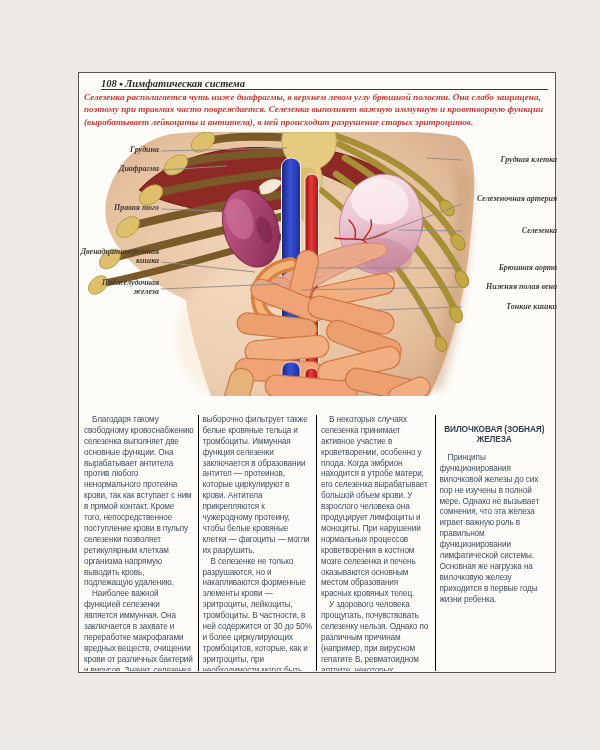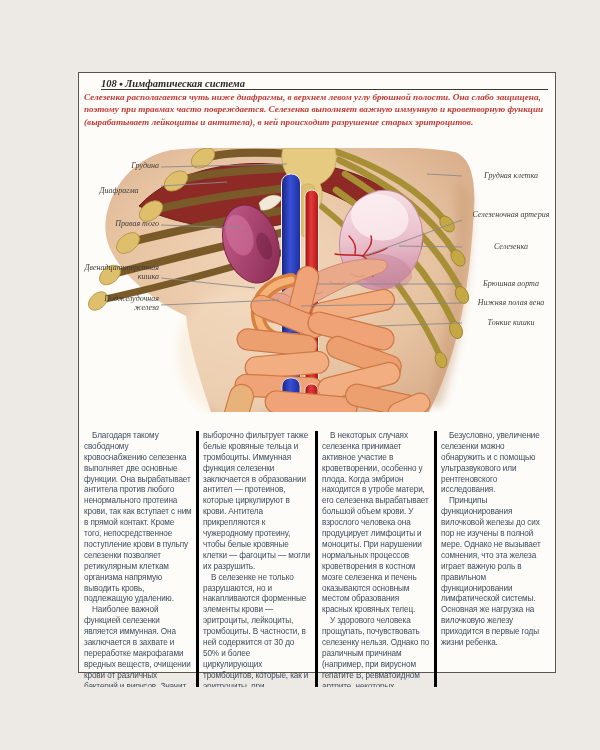--- a/index.html
+++ b/index.html
@@ -11,30 +11,30 @@
   .hdr{margin:5px 20px 0 22px;padding-bottom:0;border-bottom:1.2px solid #3c3a36;
        font-family:Liberation Serif, serif;font-style:italic;font-size:10.5px;color:#2c2a26;
        width:447px;}
   .hdr .num{font-weight:bold;}
   .hdr .bullet{font-style:normal;font-size:7px;vertical-align:1px;padding:0 2px;}
   .hdr .ttl{font-weight:bold;}
   
   .intro{margin:1px 8px 0 5px;font-family:"Liberation Serif",serif;font-style:italic;font-weight:bold;
          font-size:9.2px;line-height:12.3px;color:#c23a35;}
   
-  .figure{position:relative;width:478px;height:276px;margin-top:20px;}
+  .figure{position:relative;width:478px;height:276px;margin-top:4px;font-weight:bold;}
   .figure svg{position:absolute;left:0;top:0;}
   .lbl{position:absolute;font-family:"Liberation Serif",serif;font-style:italic;font-size:8px;
        line-height:9.5px;color:#3e3c38;}
   .lbl.l{left:0;width:80px;text-align:right;}
-  .lbl.r{left:386px;width:92px;text-align:center;}
+  .lbl.r{left:386px;width:92px;text-align:right;}
   
   .columns{display:flex;margin:7px 6px 0 5px;height:256px;overflow:hidden;}
   .col{flex:1 1 0;font-size:8.2px;line-height:10.9px;color:#3f4e5e;letter-spacing:-0.12px;
-       padding-right:4px;margin-right:4px;border-right:3px solid #000000;overflow:hidden;}
+       padding-right:4px;margin-right:4px;border-right:1px solid #000000;overflow:hidden;}
   .col:last-child{border-right:none;margin-right:0;padding-right:0;}
   .col p{margin:0;text-indent:8px;}
   .col p.noindent{text-indent:0;}
   .col h3{margin:9px 0 8px 0;font-size:8.3px;line-height:10.5px;text-align:center;color:#33424f;
           font-weight:bold;}
 </style>
 </head>
 <body>
 
 <div class="canvas">
@@ -186,21 +186,21 @@
           <line x1="348" y1="26" x2="383" y2="28"></line>
           <line x1="285" y1="108" x2="383" y2="72"></line>
           <line x1="320" y1="98" x2="383" y2="99"></line>
           <line x1="237" y1="136" x2="383" y2="136"></line>
           <line x1="222" y1="158" x2="383" y2="155"></line>
           <line x1="298" y1="178" x2="383" y2="175"></line>
         </g>
       </svg>
 
       <div class="lbl l" style="top:13px;">Грудина</div>
-      <div class="lbl l" style="top:38px;text-align:center;">Диафрагма</div>
+      <div class="lbl l" style="top:32px;">Диафрагма</div>
       <div class="lbl l" style="top:71px;">Правая того</div>
       <div class="lbl l" style="top:115px;">Двенадцатиперстная кишка</div>
       <div class="lbl l" style="top:146px;">Поджелудочная железа</div>
 
       <div class="lbl r" style="top:23px;">Грудная клетка</div>
       <div class="lbl r" style="top:62px;">Селезеночная артерия</div>
       <div class="lbl r" style="top:94px;">Селезенка</div>
       <div class="lbl r" style="top:131px;">Брюшная аорта</div>
       <div class="lbl r" style="top:150px;">Нижняя полая вена</div>
       <div class="lbl r" style="top:170px;">Тонкие кишки</div>
@@ -213,20 +213,20 @@
       </div>
       <div class="col">
         <p class="noindent">выборочно фильтрует также белые кровяные тельца и тромбоциты. Иммунная функция селезенки заключается в образовании антител — протеинов, которые циркулируют в крови. Антитела прикрепляются к чужеродному протеину, чтобы белые кровяные клетки — фагоциты — могли их разрушить.</p>
         <p>В селезенке не только разрушаются, но и накапливаются форменные элементы крови — эритроциты, лейкоциты, тромбоциты. В частности, в ней содержится от 30 до 50% и более циркулирующих тромбоцитов, которые, как и эритроциты, при необходимости могут быть выброшены в периферическое русло. Поэтому селезенка, наряду с печенью и мышцами, считается одним из основных кровяных депо.</p>
       </div>
       <div class="col">
         <p>В некоторых случаях селезенка принимает активное участие в кроветворении, особенно у плода. Когда эмбрион находится в утробе матери, его селезенка вырабатывает большой объем крови. У взрослого человека она продуцирует лимфоциты и моноциты. При нарушении нормальных процессов кроветворения в костном мозге селезенка и печень оказываются основным местом образования красных кровяных телец.</p>
         <p>У здорового человека прощупать, почувствовать селезенку нельзя. Однако по различным причинам (например, при вирусном гепатите В, ревматоидном артрите, некоторых заболеваниях крови) она может увеличиться. В таких случаях селезенку можно прощупать через стенку живота.</p>
       </div>
       <div class="col">
-        <p>Безусловно, увеличение селезенки можно обнаружить и с помощью ультразвукового или рентгеновского исследования.</p>
+        <h3>ВИЛОЧКОВАЯ (ЗОБНАЯ) ЖЕЛЕЗА</h3>
         <p>Принципы функционирования вилочковой железы до сих пор не изучены в полной мере. Однако не вызывает сомнения, что эта железа играет важную роль в правильном функционировании лимфатической системы. Основная же нагрузка на вилочковую железу приходится в первые годы жизни ребенка.</p>
 
       </div>
     </div>
 
   </div>
 </div>
 
 </body></html>

